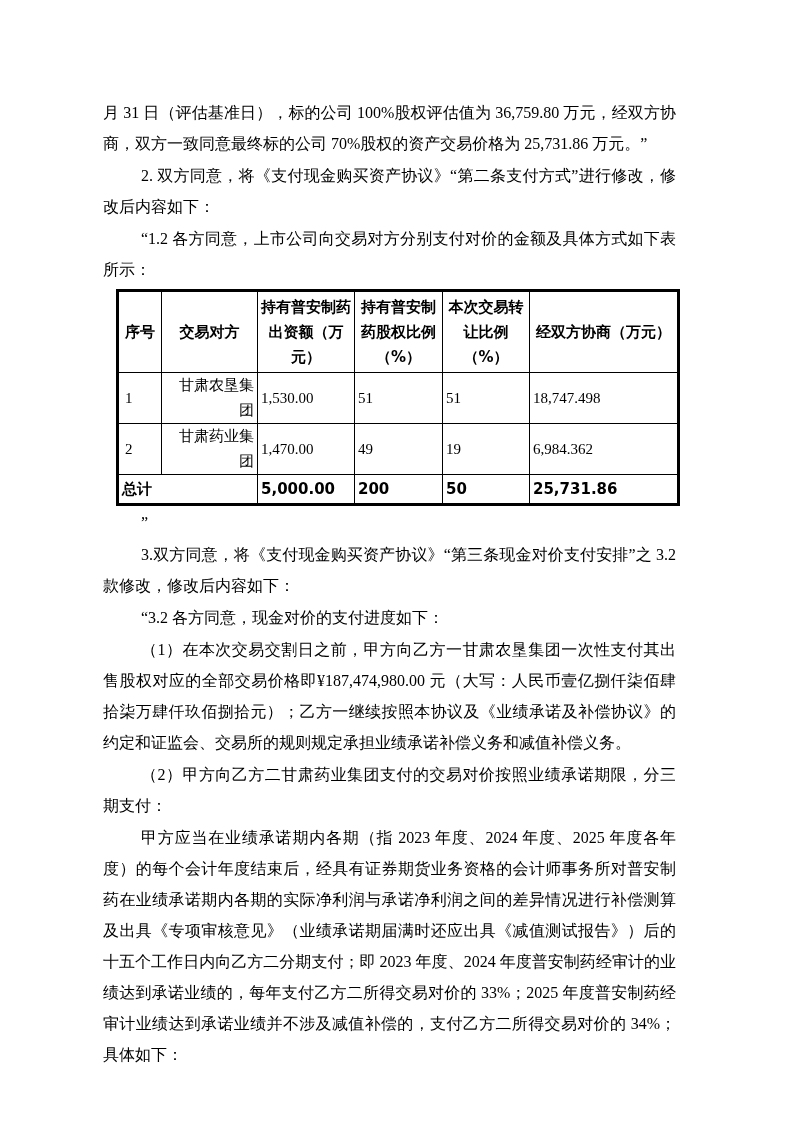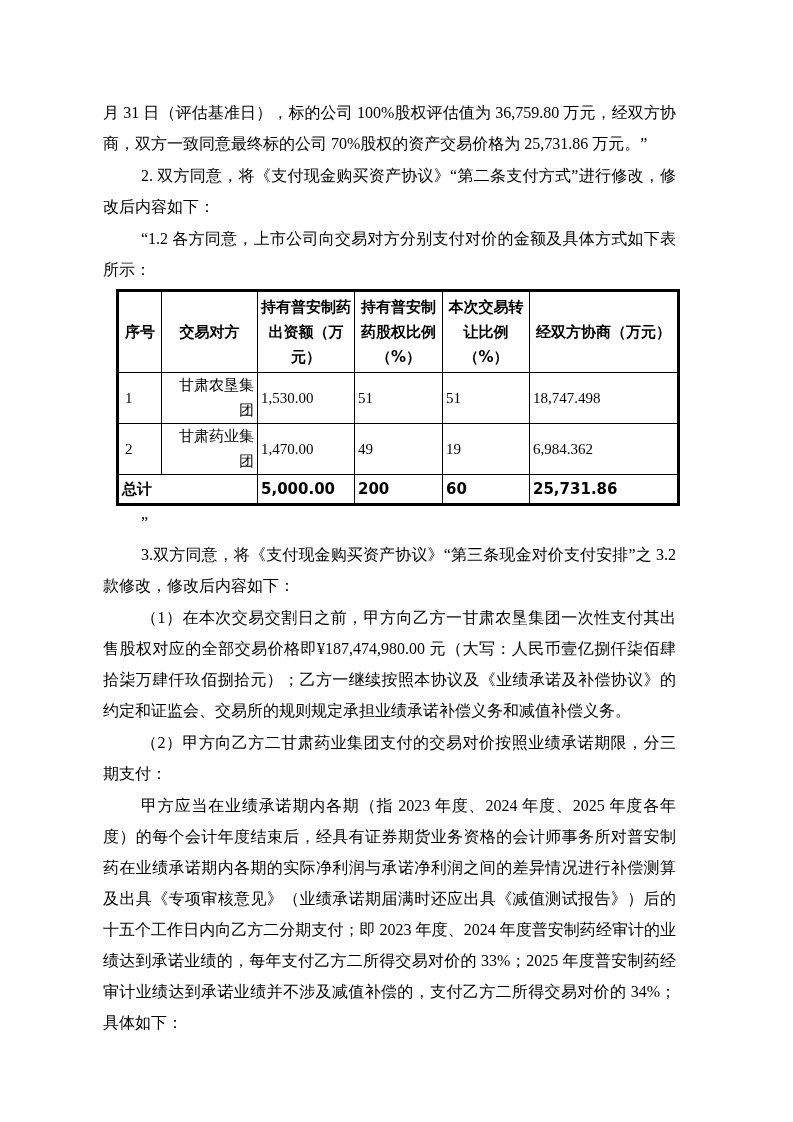--- a/index.html
+++ b/index.html
@@ -85,26 +85,27 @@
           <td class="cell-party">甘肃药业集团</td>
           <td>1,470.00</td>
           <td>49</td>
           <td>19</td>
           <td>6,984.362</td>
         </tr>
         <tr class="total-row">
           <td colspan="2">总计</td>
           <td>5,000.00</td>
           <td>200</td>
-          <td>60</td>
+          <td>50</td>
           <td>25,731.86</td>
         </tr>
       </tbody>
     </table>
 
     <p class="para indent">”</p>
     <p class="para indent">3.双方同意，将《支付现金购买资产协议》“第三条现金对价支付安排”之 3.2 款修改，修改后内容如下：</p>
+    <p class="para indent">“3.2 各方同意，现金对价的支付进度如下：</p>
     <p class="para indent">（1）在本次交易交割日之前，甲方向乙方一甘肃农垦集团一次性支付其出售股权对应的全部交易价格即¥187,474,980.00 元（大写：人民币壹亿捌仟柒佰肆拾柒万肆仟玖佰捌拾元）；乙方一继续按照本协议及《业绩承诺及补偿协议》的约定和证监会、交易所的规则规定承担业绩承诺补偿义务和减值补偿义务。</p>
     <p class="para indent">（2）甲方向乙方二甘肃药业集团支付的交易对价按照业绩承诺期限，分三期支付：</p>
     <p class="para indent">甲方应当在业绩承诺期内各期（指 2023 年度、2024 年度、2025 年度各年度）的每个会计年度结束后，经具有证券期货业务资格的会计师事务所对普安制药在业绩承诺期内各期的实际净利润与承诺净利润之间的差异情况进行补偿测算及出具《专项审核意见》（业绩承诺期届满时还应出具《减值测试报告》）后的十五个工作日内向乙方二分期支付；即 2023 年度、2024 年度普安制药经审计的业绩达到承诺业绩的，每年支付乙方二所得交易对价的 33%；2025 年度普安制药经审计业绩达到承诺业绩并不涉及减值补偿的，支付乙方二所得交易对价的 34%；具体如下：</p>
 
   </div>
 </div>
 
 </body></html>

